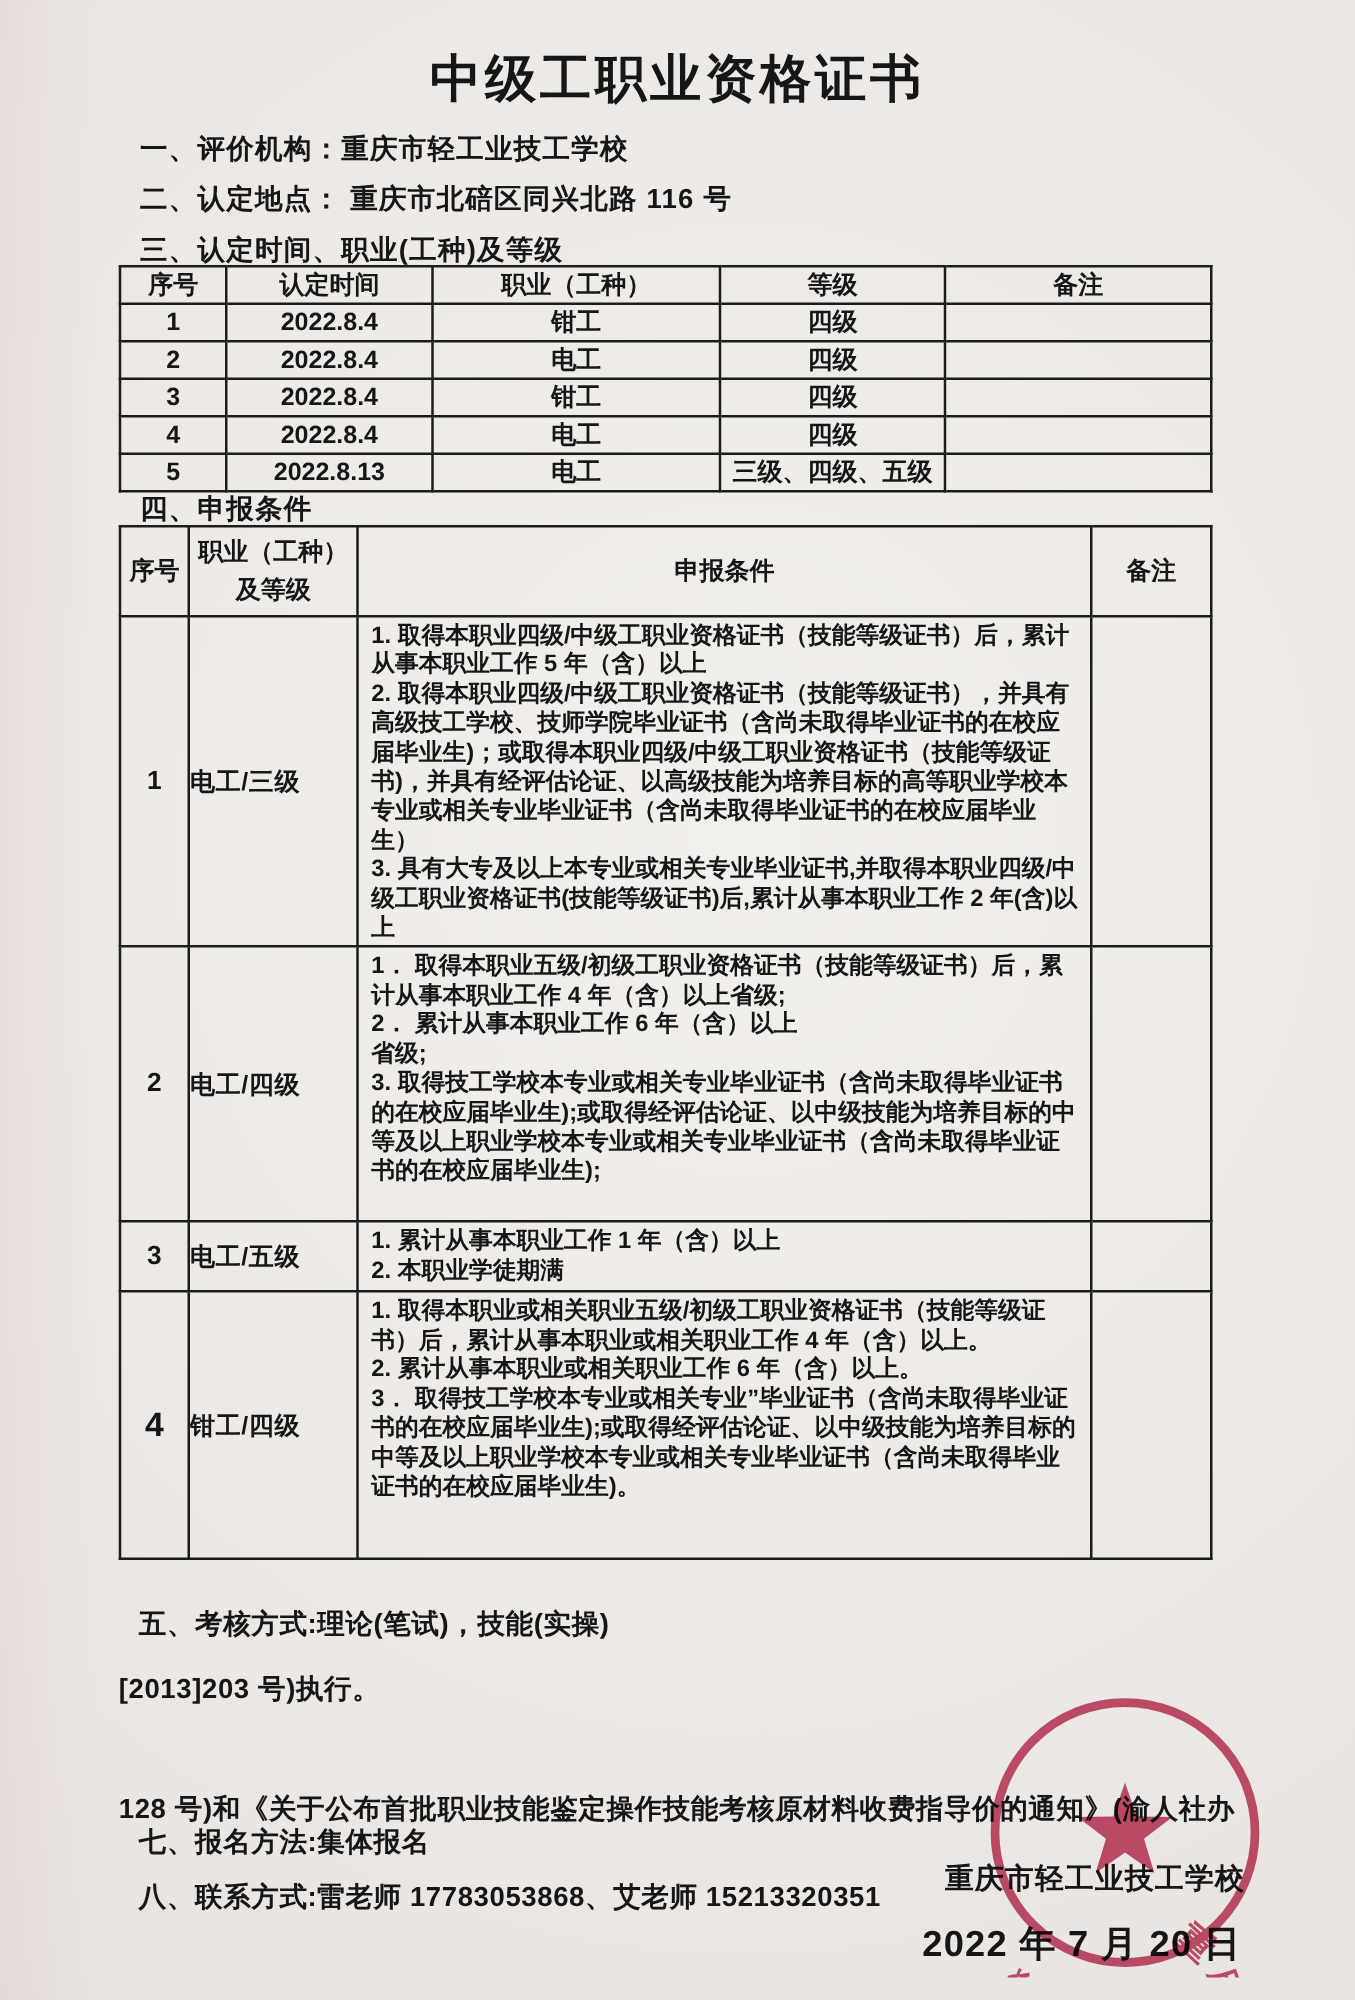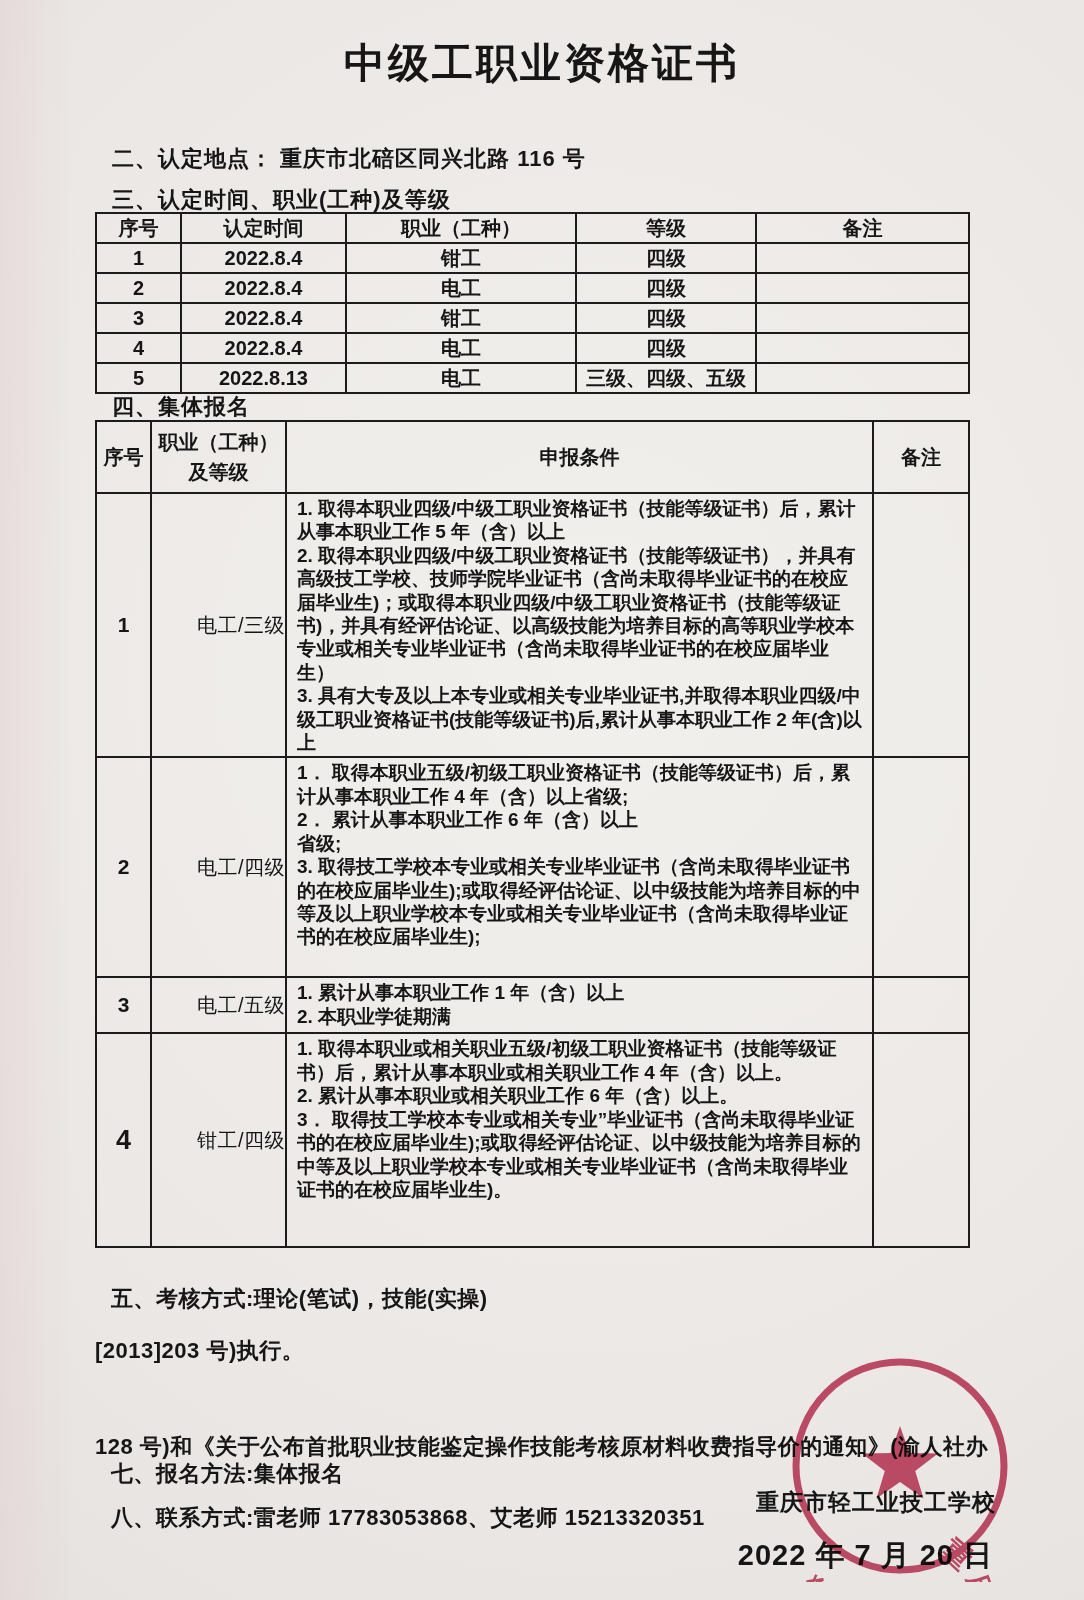--- a/index.html
+++ b/index.html
@@ -18,21 +18,21 @@
   table{position:absolute;left:95px;width:873px;border-collapse:collapse;table-layout:fixed;padding-left:20px;}
   th,td{border:2px solid #1c1c1c;}
   #t1{top:212px}
   #t1 th,#t1 td{height:28px;font-size:20px;font-weight:700;text-align:center;
     padding:0;line-height:26px;overflow:hidden;white-space:nowrap;}
   #t2{top:420px}
   #t2 th{height:70px;font-size:20px;font-weight:700;text-align:center;white-space:pre-line;line-height:30px;padding:0;}
   #t2 td{overflow:hidden;vertical-align:middle;padding:0;}
   #t2 td.c-no{text-align:center;font-size:21px;font-weight:700;}
   #t2 tbody tr:nth-child(4) td.c-no{font-size:27px;}
-  #t2 td.c-job{text-align:right;font-size:20px;font-weight:400;letter-spacing:.5px;}
+  #t2 td.c-job{text-align:left;font-size:20px;font-weight:700;letter-spacing:.5px;}
   #t2 td.c-cond{vertical-align:top;text-align:left;font-size:19px;font-weight:600;
     line-height:23.4px;padding:3px 9px 2px 10px;white-space:pre-line;margin-left:28px;}
   #t2 tbody tr:nth-child(1){height:264px}
   #t2 tbody tr:nth-child(2){height:220px}
   #t2 tbody tr:nth-child(3){height:56px}
   #t2 tbody tr:nth-child(4){height:214px}
   .foot{position:absolute;left:95px;font-size:22px;font-weight:700;letter-spacing:.5px;white-space:nowrap;margin-top:28px;}
   .indent{padding-left:16px;}
   .f-1{top:1256px}.f-2{top:1300px}.f-3{top:1404px}.f-4{top:1308px}.f-5{top:1431px}.f-6{top:1475px}
   .sig{position:absolute;font-size:23px;font-weight:700;white-space:nowrap;letter-spacing:1px;}
@@ -41,20 +41,21 @@
   .seal{position:absolute;left:785px;top:1350px;width:230px;height:232px;
     mix-blend-mode:multiply;opacity:.88;pointer-events:none;}
 </style>
 </head>
 <body>
 
 <div class="page">
 
   <div class="title">中级工职业资格证书</div>
 
+  <div class="line ln-1">一、评价机构：重庆市轻工业技工学校</div>
   <div class="line ln-2">二、认定地点： 重庆市北碚区同兴北路 116 号</div>
   <div class="line ln-3">三、认定时间、职业(工种)及等级</div>
 
   <table id="t1">
     <colgroup>
         <col style="width:85px">
         <col style="width:165px">
         <col style="width:230px">
         <col style="width:180px">
         <col style="width:213px">
@@ -100,21 +101,21 @@
         <tr>
           <td>5</td>
           <td>2022.8.13</td>
           <td>电工</td>
           <td>三级、四级、五级</td>
           <td></td>
         </tr>
       </tbody>
   </table>
 
-  <div class="line ln-4">四、集体报名</div>
+  <div class="line ln-4">四、申报条件</div>
 
   <table id="t2">
     <colgroup>
         <col style="width:55px">
         <col style="width:135px">
         <col style="width:587px">
         <col style="width:96px">
       </colgroup>
     <thead>
         <tr>

